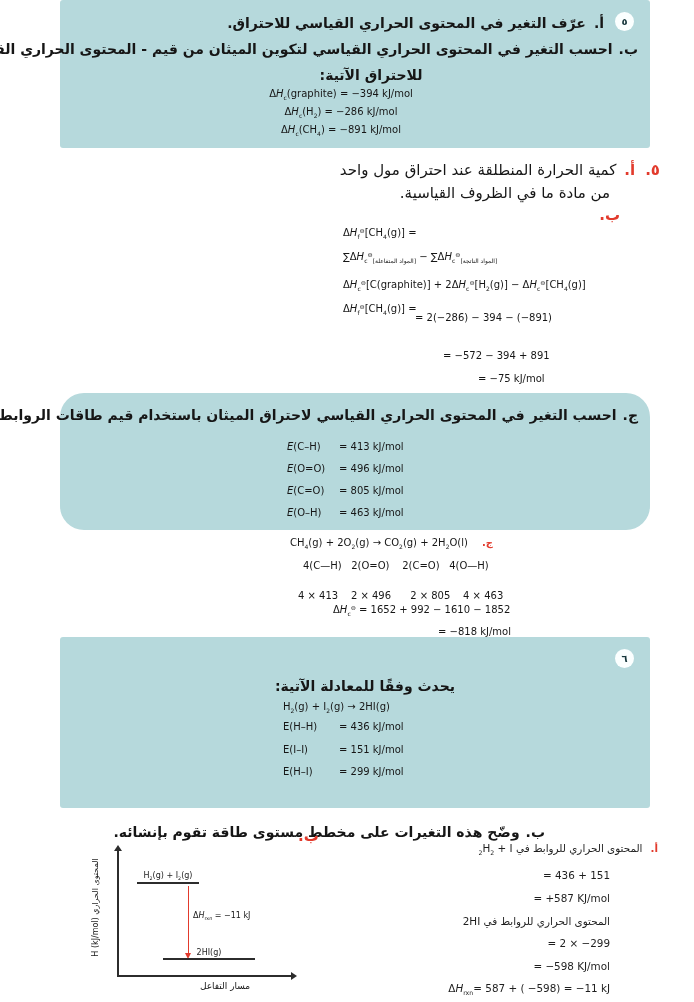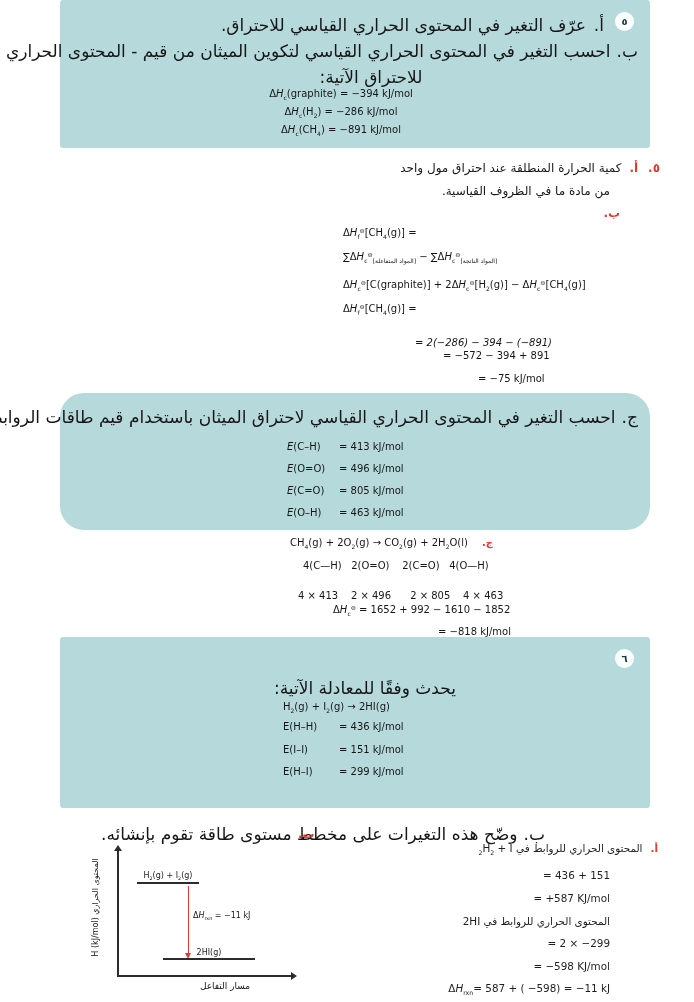--- a/index.html
+++ b/index.html
@@ -1,21 +1,21 @@
 <!DOCTYPE html>
 <html lang="ar" dir="rtl"><head>
 <meta charset="utf-8">
 <style>
   html,body{margin:0;padding:0;background:#fff;}
   .page{position:relative;width:694px;height:1002px;background:#ffffff;
         font-family:"DejaVu Sans",sans-serif;color:#1e1e1e;direction:rtl;overflow:hidden;}
   .abs{position:absolute;}
   .tealbox{position:absolute;right:44px;width:590px;background:#b6d9dc;border-radius:3px;}
-  .bar{font-weight:normal;font-size:17px;color:#161616;line-height:1.4;white-space:nowrap;}
-  .ar{font-size:12px;color:#161616;white-space:nowrap;}
+  .bar{font-weight:bold;font-size:14px;color:#161616;line-height:1.4;white-space:nowrap;}
+  .ar{font-size:15px;color:#161616;white-space:nowrap;}
   .fm{direction:ltr;font-size:10px;color:#161616;white-space:nowrap;}
   .fsm{direction:ltr;font-size:8px;color:#161616;white-space:nowrap;}
   .center{left:0;right:0;text-align:center;}
   .red{color:#e23a2c;font-weight:bold;}
   .circle{position:absolute;width:19px;height:19px;border-radius:50%;background:#fbffff;
           text-align:center;line-height:19px;font-size:10px;font-weight:bold;color:#17383d;}
   .bond{display:inline-block;min-width:52px;}
   .bond2{display:inline-block;min-width:56px;}
   .pre{white-space:pre;}
   sub{font-size:0.6em;vertical-align:-0.45em;unicode-bidi:isolate;}
@@ -53,21 +53,21 @@
   <div class="abs ar" style="top:161px;right:34px;">
     <span class="red" style="margin-left:10px;">٥.</span><span class="red" style="margin-left:8px;">أ.</span><span>كمية الحرارة المنطلقة عند احتراق مول واحد</span>
   </div>
   <div class="abs ar" style="top:184px;right:84px;">من مادة ما في الظروف القياسية.</div>
   <div class="abs ar red" style="top:206px;right:74px;">ب.</div>
 
   <div class="abs fm" style="top:227px;left:343px;">Δ<i>H</i><sub>f</sub><sup>⊖</sup>[CH<sub>4</sub>(g)] =</div>
   <div class="abs fm" style="top:251px;left:343px;">∑Δ<i>H</i><sub>c</sub><sup>⊖</sup><sub>[المواد المتفاعلة]</sub> − ∑Δ<i>H</i><sub>c</sub><sup>⊖</sup><sub>[المواد الناتجة]</sub></div>
   <div class="abs fm" style="top:279px;left:343px;">Δ<i>H</i><sub>c</sub><sup>⊖</sup>[C(graphite)] + 2Δ<i>H</i><sub>c</sub><sup>⊖</sup>[H<sub>2</sub>(g)] − Δ<i>H</i><sub>c</sub><sup>⊖</sup>[CH<sub>4</sub>(g)]</div>
   <div class="abs fm" style="top:303px;left:343px;">Δ<i>H</i><sub>f</sub><sup>⊖</sup>[CH<sub>4</sub>(g)] =</div>
-  <div class="abs fm" style="top:337px;left:415px;font-style:italic;">= 2(−286) − 394 − (−891)</div>
+  <div class="abs fm" style="top:312px;left:415px;">= 2(−286) − 394 − (−891)</div>
   <div class="abs fm" style="top:350px;left:443px;">= −572 − 394 + 891</div>
   <div class="abs fm" style="top:373px;left:478px;">= −75 kJ/mol</div>
 
   <section class="tealbox" style="top:393px;height:137px;border-radius:24px;">
     <div class="abs bar" style="top:13px;right:12px;">
       <span style="margin-left:6px;">ج.</span><span>احسب التغير في المحتوى الحراري القياسي لاحتراق الميثان باستخدام قيم طاقات الروابط الآتية:</span>
     </div>
     <div class="abs fm" style="top:48px;left:227px;"><span class="bond"><i>E</i>(C–H)</span><span>= 413 kJ/mol</span></div>
     <div class="abs fm" style="top:70px;left:227px;"><span class="bond"><i>E</i>(O=O)</span><span>= 496 kJ/mol</span></div>
     <div class="abs fm" style="top:92px;left:227px;"><span class="bond"><i>E</i>(C=O)</span><span>= 805 kJ/mol</span></div>

